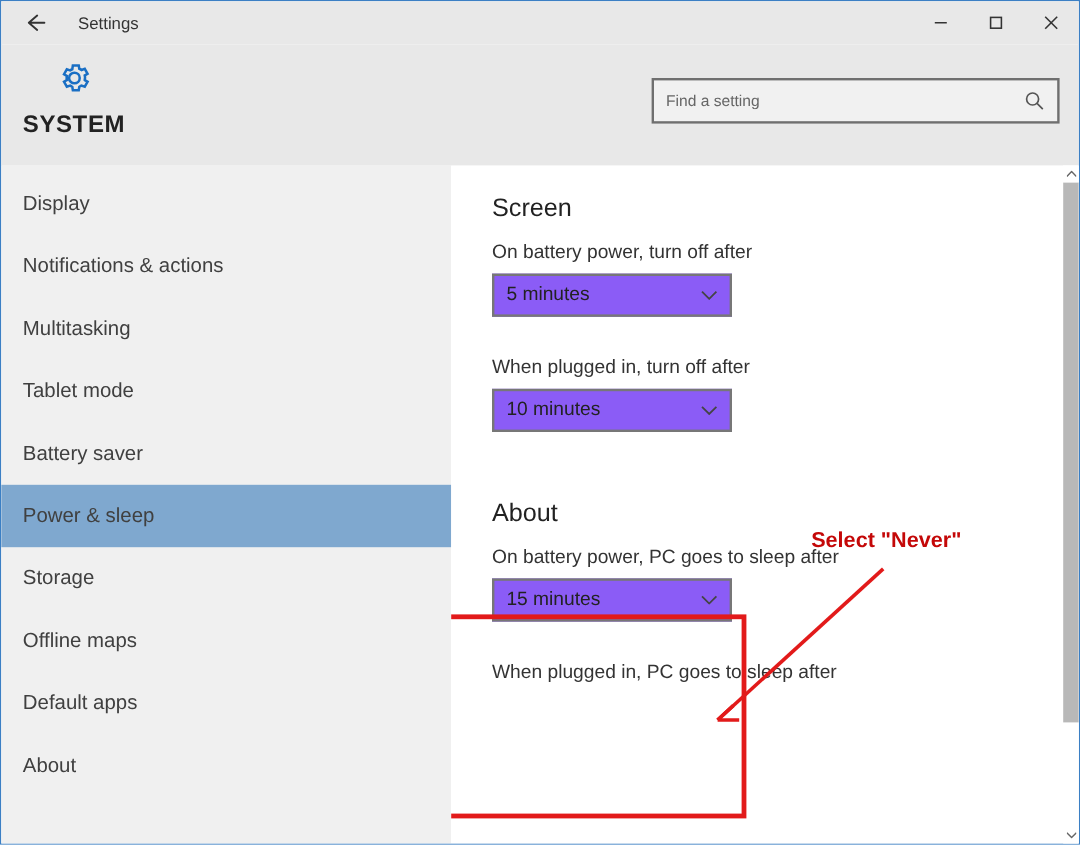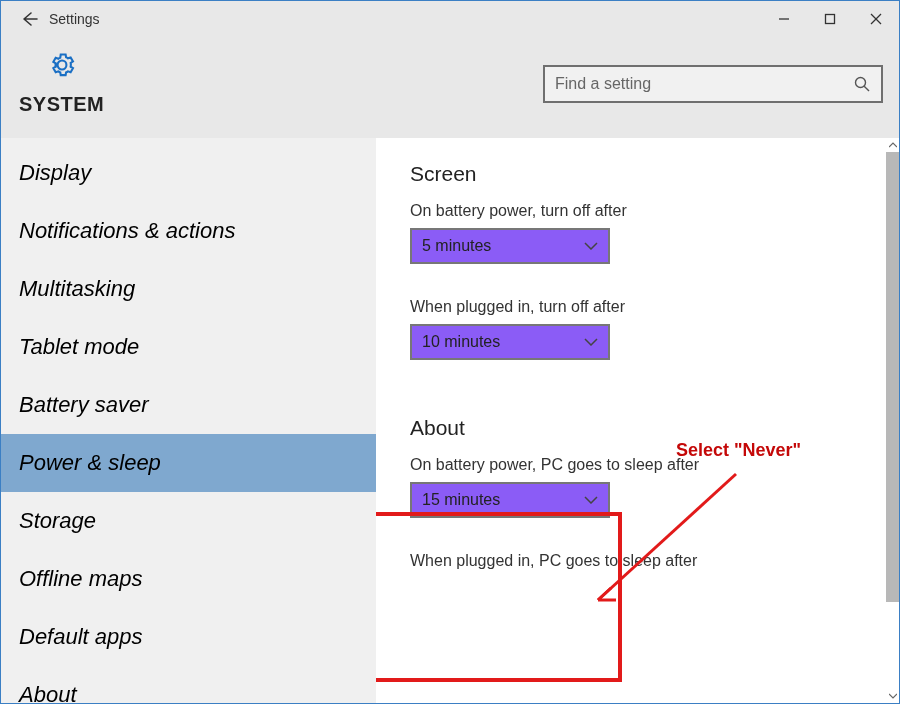--- a/index.html
+++ b/index.html
@@ -26,21 +26,21 @@
     background: #e8e8e8;
     height: 36px;
     display: flex;
     align-items: center;
     justify-content: space-between;
     padding-left: 8px;
   }
   .titlebar-left {
     display: flex;
     align-items: center;
-    gap: 0;
+    gap: 16px;
   }
   .back-btn {
     width: 40px;
     height: 36px;
     display: flex;
     align-items: center;
     justify-content: center;
     cursor: pointer;
   }
   .app-title {
@@ -87,46 +87,45 @@
     display: flex;
     align-items: center;
     padding: 0 10px;
     justify-content: space-between;
     cursor: text;
   }
   .searchbox input {
     border: none;
     outline: none;
     background: transparent;
-    font-size: 16px;
+    font-size: 13px;
     color: #555;
     width: 280px;
   }
   .searchbox input::placeholder { color: #666; }
   
   .body-area {
     display: flex;
     flex: 1 1 auto;
     min-height: 0;
     position: relative;
   }
   .sidebar {
     width: 375px;
     background: #f0f0f0;
     display: flex;
     flex-direction: column;
     padding-top: 6px;
   }
   .side-item {
     padding: 16px 18px;
-    font-size: 22px;
-    color: #000000;
+    font-size: 17px;
+    color: #404040;
     cursor: pointer;
     white-space: nowrap;
-    font-style: italic;
   }
   .side-item.selected {
     background: #7fa8cf;
   }
   .content {
     flex: 1 1 auto;
     padding: 24px 28px 20px 34px;
     position: relative;
     overflow: hidden;
     background: #fff;

